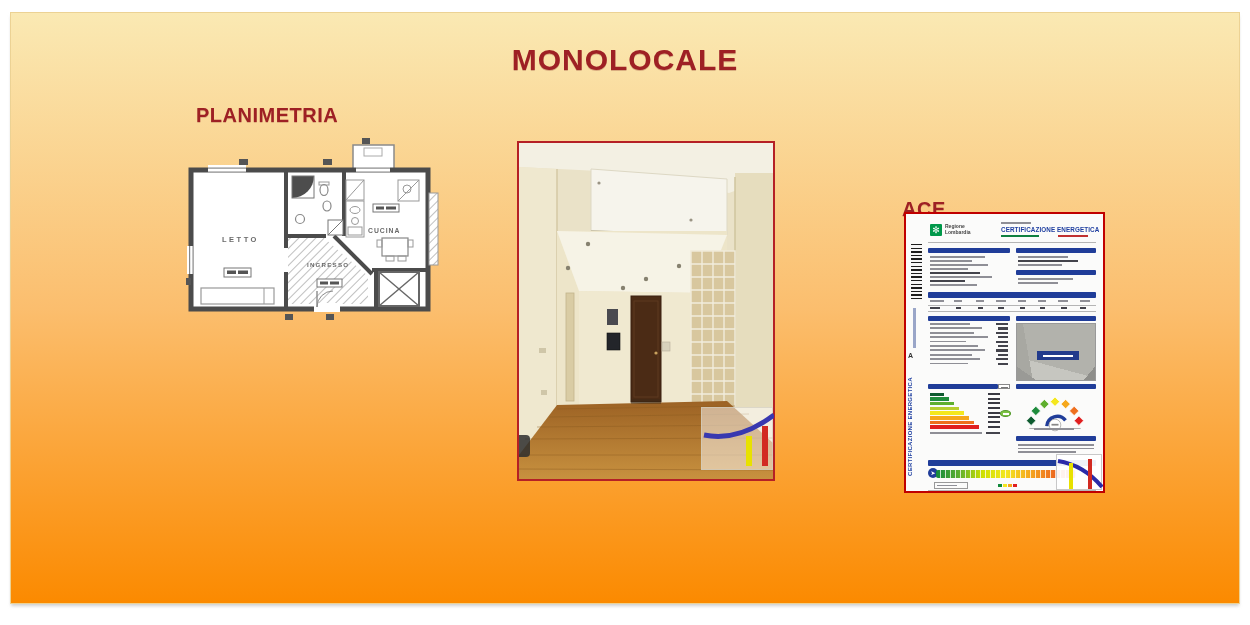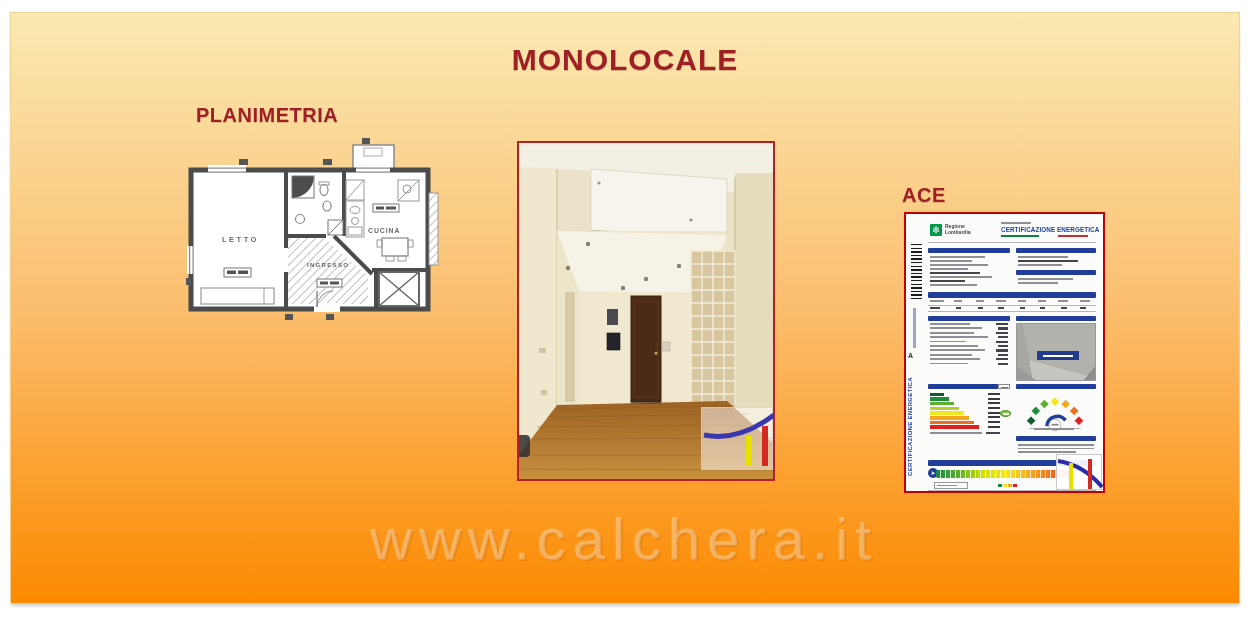--- a/index.html
+++ b/index.html
@@ -273,21 +273,21 @@
       </svg>
       <div class="photo-overlay">
         <svg width="72" height="63" viewBox="0 0 72 63">
           <path d="M2,27 Q36,34 72,7" fill="none" stroke="#3838B0" stroke-width="5"></path>
           <rect x="44" y="28" width="6" height="30" fill="#E8E100"></rect>
           <rect x="60" y="18" width="6" height="40" fill="#D22A22"></rect>
         </svg>
       </div>
     </div>
 
-    <div class="section-label" style="left:891px;top:171px;">ACE</div>
+    <div class="section-label" style="left:891px;top:185px;">ACE</div>
 
     <div class="cert">
       <div class="cert-doc">
         <div class="barcode"></div>
         <div class="side-lines"></div>
         <div class="side-mark">A</div>
         <div class="side-vtext">CERTIFICAZIONE ENERGETICA</div>
 
         <div class="logo">✻</div>
         <div class="region-name">
@@ -445,15 +445,14 @@
         <div class="cert-overlay">
           <svg width="46" height="36" viewBox="0 0 46 36">
             <path d="M1,6 C14,8 30,14 45,32" fill="none" stroke="#2B2BA8" stroke-width="4"></path>
             <rect x="12" y="8" width="4" height="26" fill="#E8E100"></rect>
             <rect x="31" y="4" width="4" height="30" fill="#D22A22"></rect>
           </svg>
         </div>
       </div>
     </div>
 
-    <div class="watermark">www.calchera.it</div>
   </div>
 </div>
 
 </body></html>

